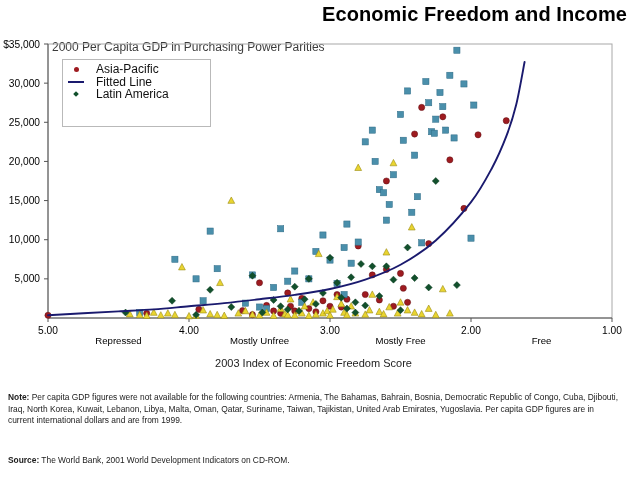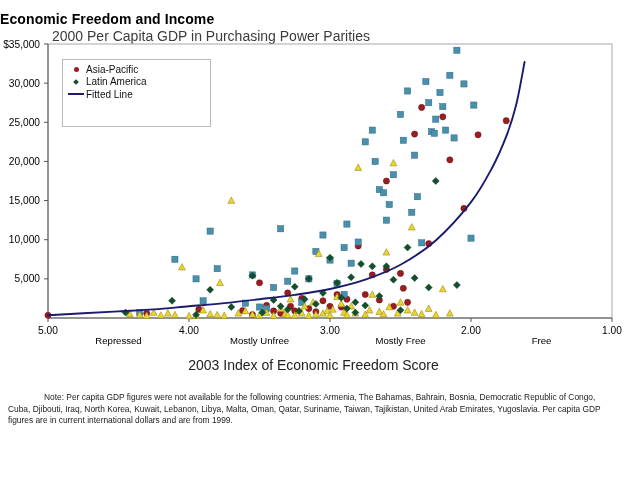--- a/index.html
+++ b/index.html
@@ -18,32 +18,31 @@
   #page {
     position: relative;
     width: 627px;
     height: 479px;
   }
   .chart-title {
     position: absolute;
     top: 3px;
     left: 0;
     width: 627px;
-    text-align: left;
-    font-size: 14px;
+    text-align: right;
+    font-size: 20px;
     font-weight: bold;
     letter-spacing: 0.1px;
     color: #000;
-    margin-top: 8px;
   }
   .ylabel-top {
     position: absolute;
     left: 52px;
-    top: 28px;
-    font-size: 14px;
+    top: 40px;
+    font-size: 12px;
     color: #3b3b3b;
     white-space: nowrap;
   }
   #plot-svg {
     position: absolute;
     left: 0;
     top: 0;
   }
   .axis-tick-label {
     font-size: 10.2px;
@@ -61,21 +60,21 @@
     fill: #000;
     font-family: "Liberation Sans", sans-serif;
     text-anchor: middle;
   }
   .xaxis-title {
     position: absolute;
     left: 0;
     top: 357px;
     width: 627px;
     text-align: center;
-    font-size: 14px;
+    font-size: 11px;
     color: #222;
   }
   .legend-box {
     position: absolute;
     left: 62px;
     top: 59px;
     width: 149px;
     height: 68px;
     border: 1px solid #b9b9b9;
     background: #ffffff;
@@ -88,24 +87,24 @@
     height: 12.5px;
   }
   .legend-mark {
     width: 16px;
     display: flex;
     justify-content: center;
     align-items: center;
     flex: 0 0 16px;
   }
   .legend-text {
-    font-size: 10px;
+    font-size: 12px;
     color: #111;
     white-space: nowrap;
-    margin-left: 2px;
+    margin-left: 12px;
   }
   .m-circle {
     width: 5px; height: 5px; border-radius: 50%;
     background: #9e1b20;
     display: block;
   }
   .m-square {
     width: 5px; height: 5px;
     background: #4a8fab;
     display: block;
@@ -132,21 +131,21 @@
     position: absolute;
     left: 8px;
     width: 612px;
     font-size: 8.4px;
     line-height: 11.6px;
     color: #1b1b1b;
     text-align: left;
   }
   .footnote.note { top: 392px; }
   .footnote.source { top: 455px; }
-  .footnote b { font-weight: normal; margin-left: 36px; }
+  .footnote b { font-weight: bold; }
 </style>
 </head>
 <body>
 
 <div id="page">
 
   <div class="chart-title">Economic Freedom and Income</div>
 
   <div class="ylabel-top">2000 Per Capita GDP in Purchasing Power Parities</div>
 
@@ -385,32 +384,35 @@
 
   <div class="legend-box">
     <div class="legend-row">
       <span class="legend-mark">
           <span class="m-circle"></span>
         </span>
       <span class="legend-text">Asia-Pacific</span>
     </div>
     <div class="legend-row">
       <span class="legend-mark">
+          <span class="m-line"></span>
+        </span>
+      <span class="legend-text">Fitted Line</span>
+    </div>
+    <div class="legend-row">
+      <span class="legend-mark">
           <span class="m-diamond"></span>
         </span>
       <span class="legend-text">Latin America</span>
     </div>
-    <div class="legend-row">
-      <span class="legend-mark">
-          <span class="m-line"></span>
-        </span>
-      <span class="legend-text">Fitted Line</span>
-    </div>
   </div>
 
   <div class="xaxis-title">2003 Index of Economic Freedom Score</div>
 
   <div class="footnote note">
     <b>Note:</b><span> Per capita GDP figures were not available for the following countries: Armenia, The Bahamas, Bahrain, Bosnia, Democratic Republic of Congo, Cuba, Djibouti, Iraq, North Korea, Kuwait, Lebanon, Libya, Malta, Oman, Qatar, Suriname, Taiwan, Tajikistan, United Arab Emirates, Yugoslavia. Per capita GDP figures are in current international dollars and are from 1999.</span>
   </div>
 
+  <div class="footnote source">
+    <b>Source:</b><span> The World Bank, 2001 World Development Indicators on CD-ROM.</span>
+  </div>
 
 </div>
 
 </body></html>

